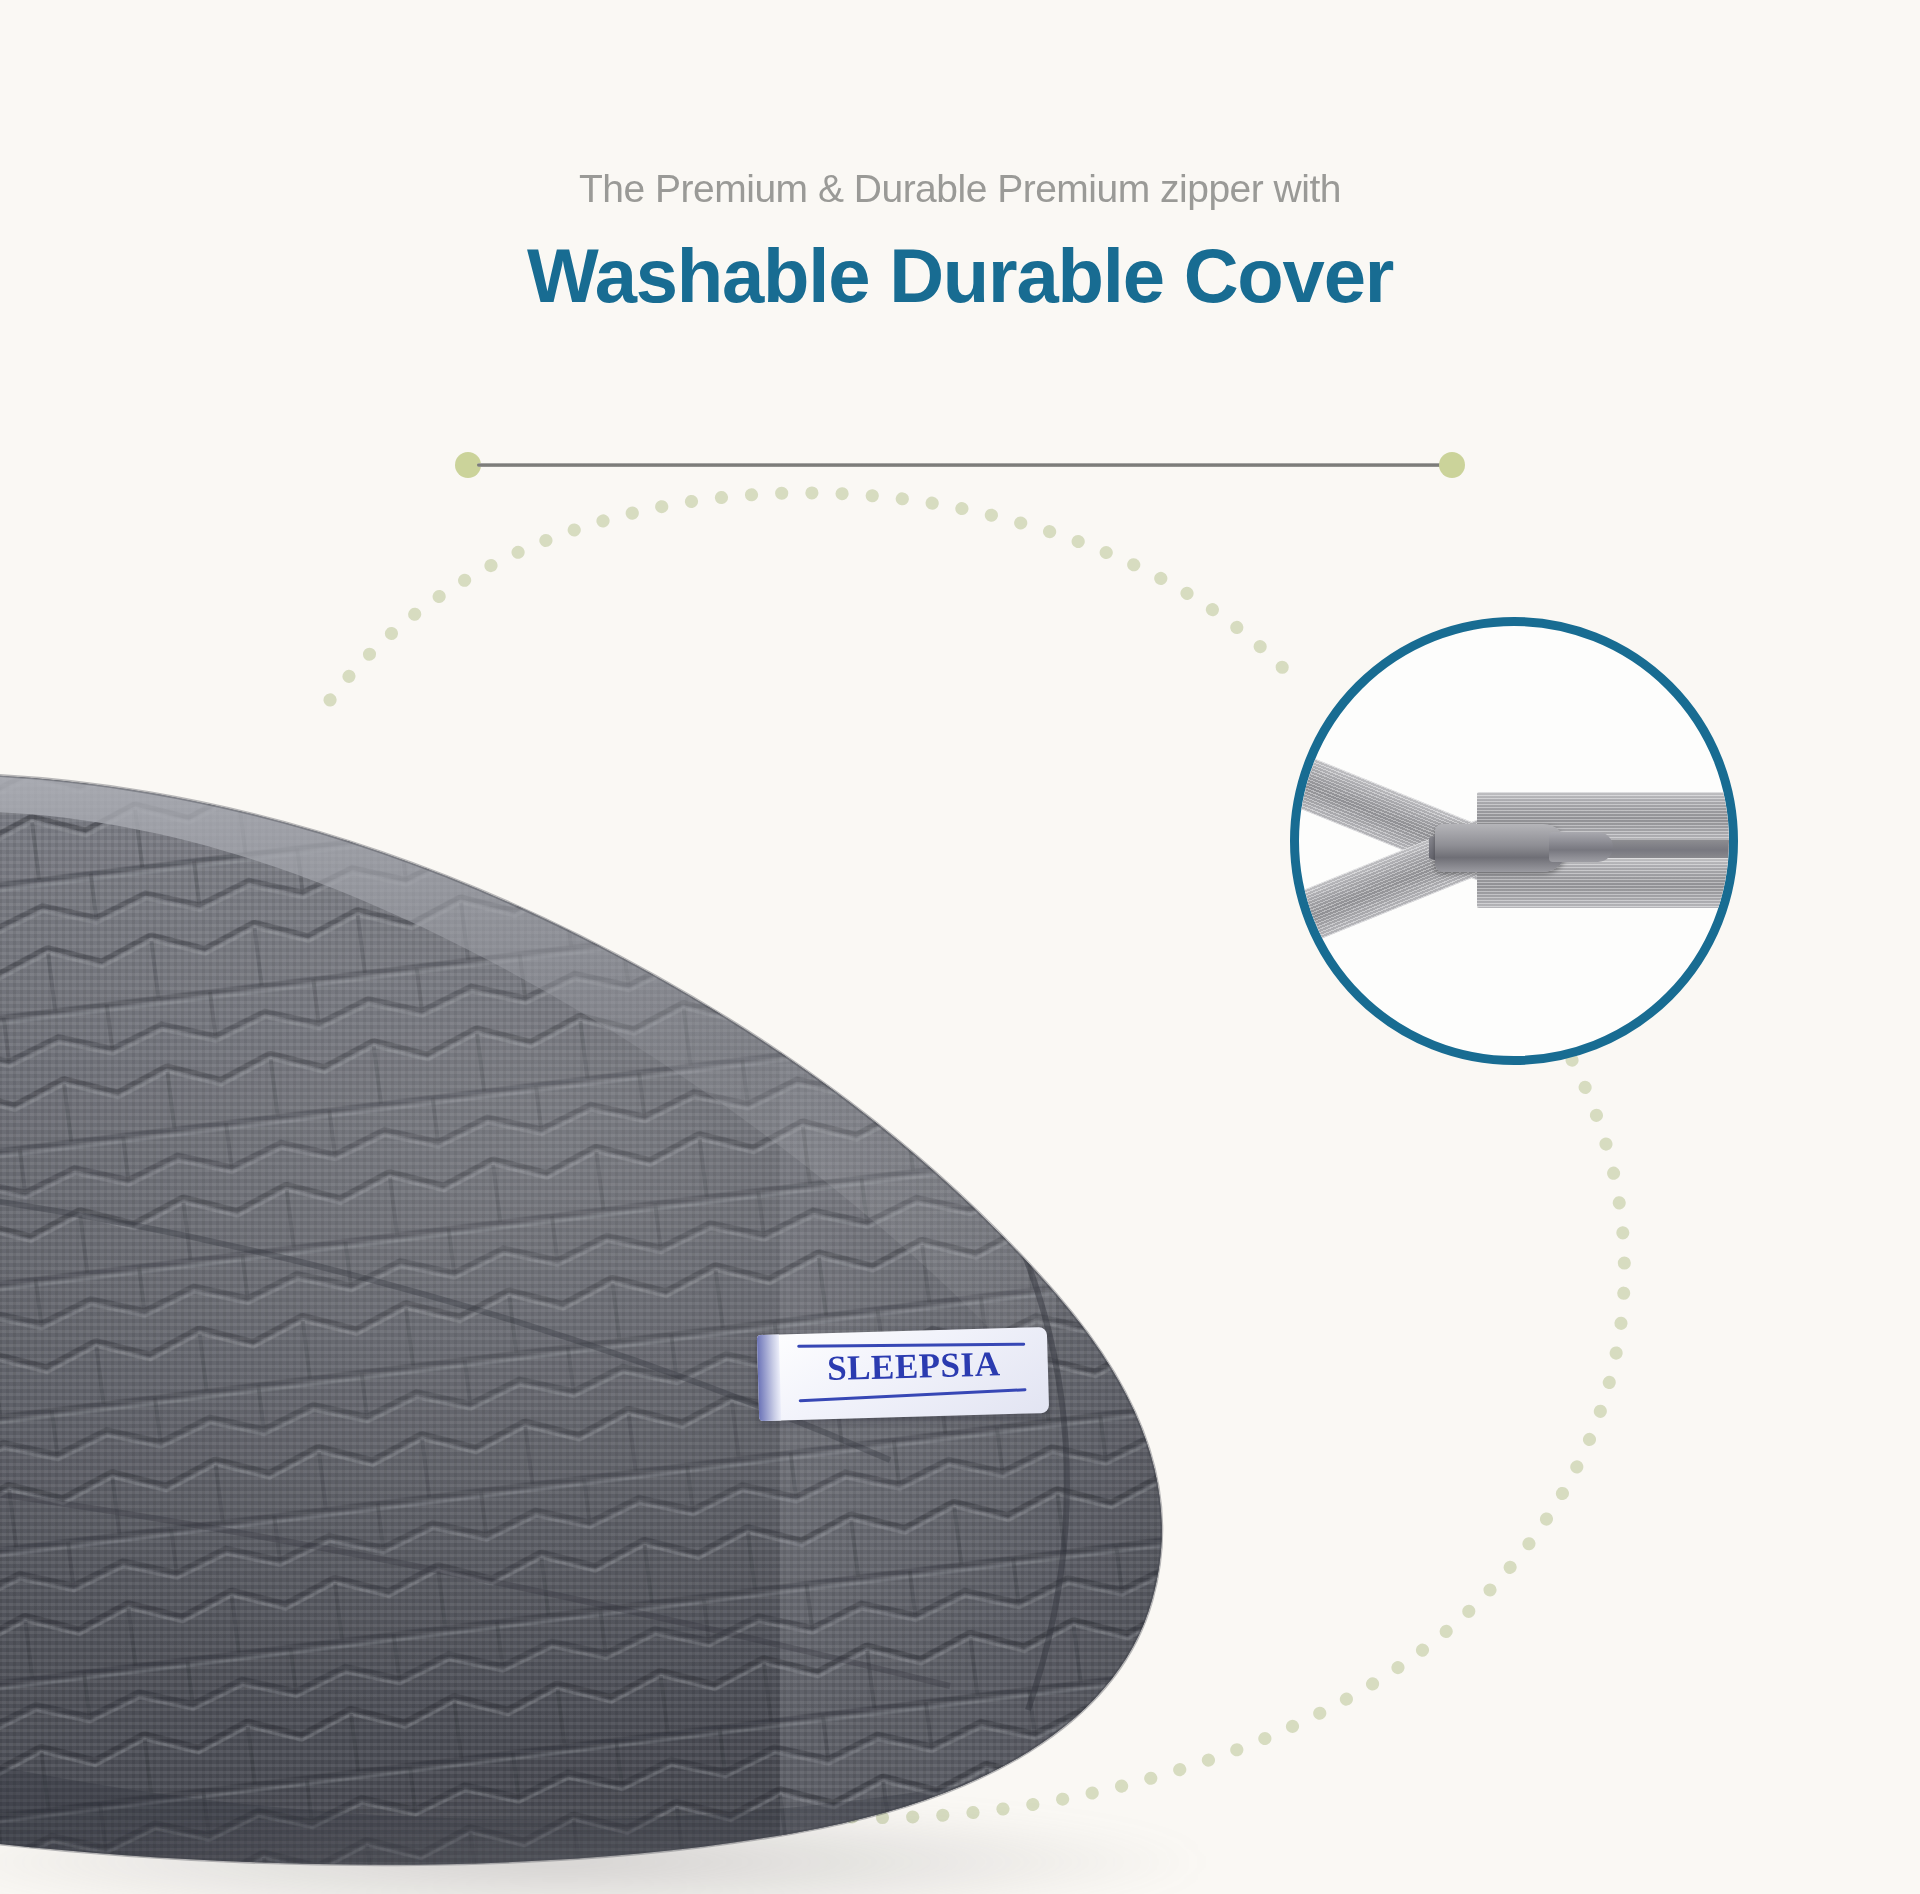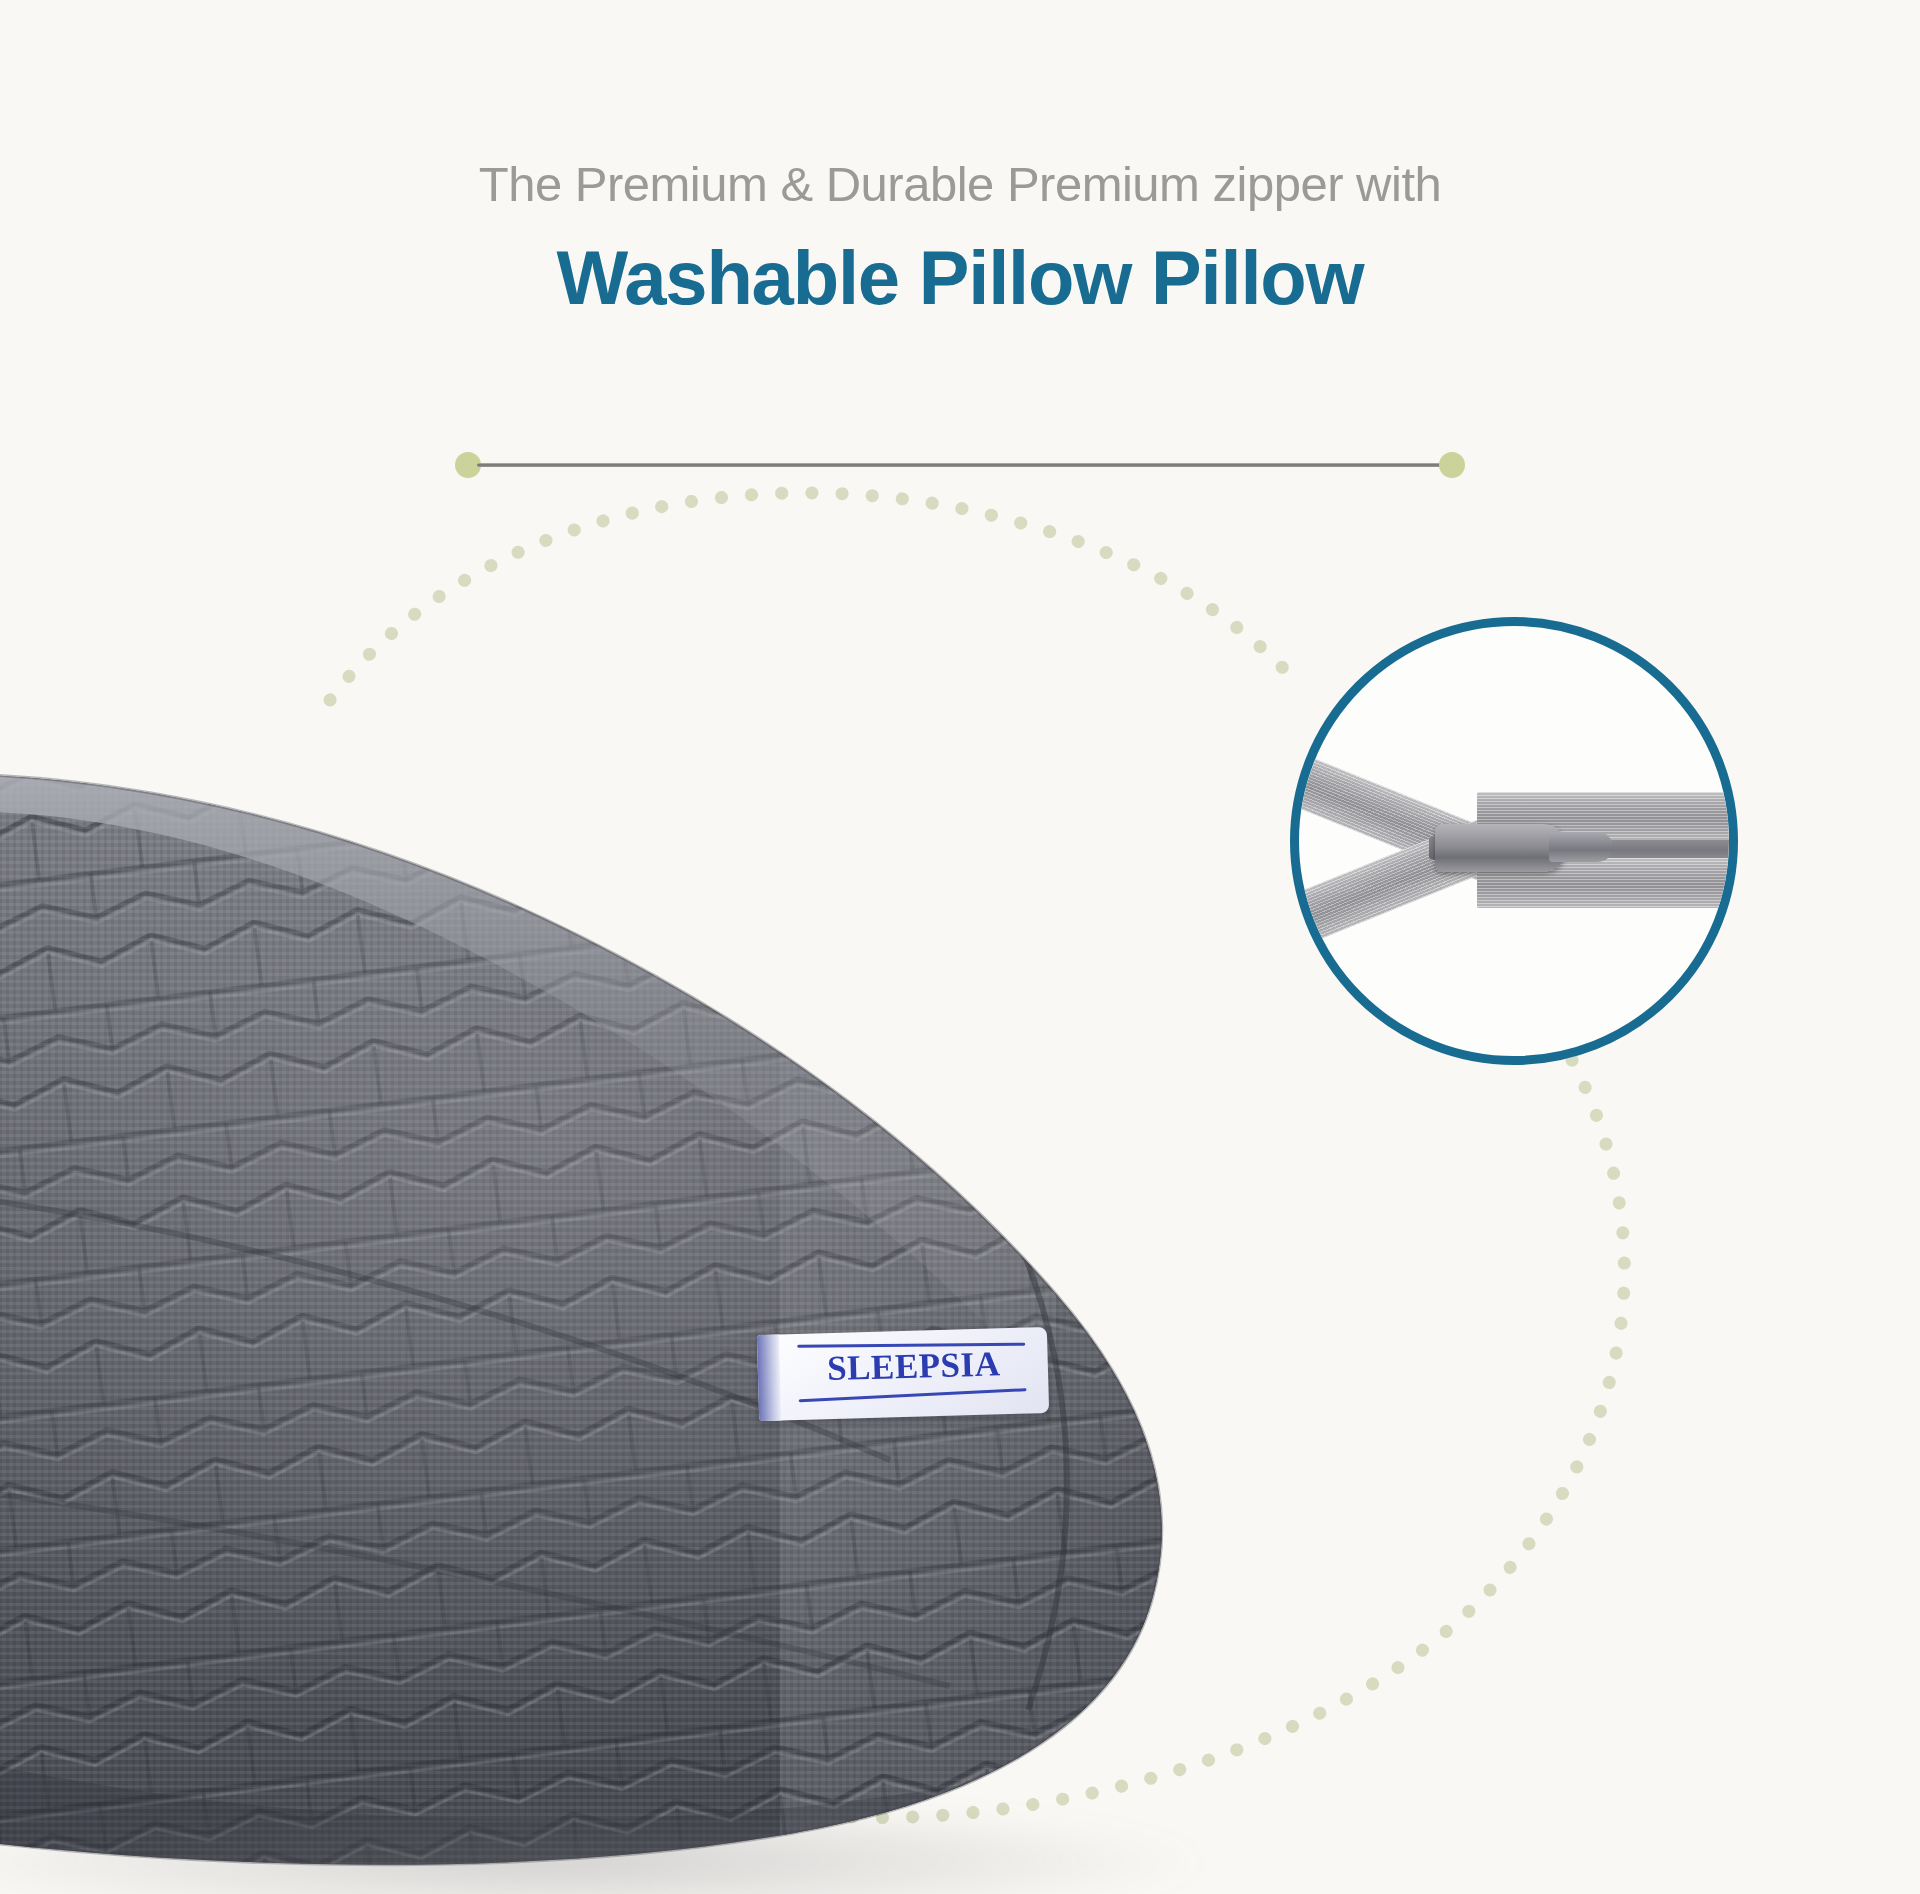--- a/index.html
+++ b/index.html
@@ -19,26 +19,26 @@
   
   #heading-block {
     position: absolute;
     top: 150px;
     left: 0;
     width: 1920px;
     text-align: center;
     z-index: 40;
   }
   #subheadline {
-    font-size: 49px;
+    font-size: 39px;
     font-weight: 400;
     color: #9a9a97;
     letter-spacing: -0.5px;
     line-height: 1.18;
-    margin: 6px;
+    margin: 16px;
   }
   #headline {
     font-size: 76px;
     font-weight: 700;
     color: #186c92;
     letter-spacing: -1.2px;
     line-height: 1.1;
     margin: 22px 0 0 0;
   }
 
@@ -254,21 +254,21 @@
   
   #pillow svg { display: block; }
 </style>
 </head>
 <body>
 
 <div id="stage">
 
   <div id="heading-block">
     <p id="subheadline">The Premium &amp; Durable Premium zipper with</p>
-    <h1 id="headline">Washable Pillow Pillow</h1>
+    <h1 id="headline">Washable Durable Cover</h1>
   </div>
 
   <div id="divider">
     <div id="divider-dot-left" class="divider-dot"></div>
     <div id="divider-line"></div>
     <div id="divider-dot-right" class="divider-dot"></div>
   </div>
 
   <svg id="arcs" width="1920" height="1894" viewBox="0 0 1920 1894">
     <path class="arc-path" d="M 330,700 C 470,512 760,452 1010,520 C 1160,560 1248,628 1300,686"></path>

